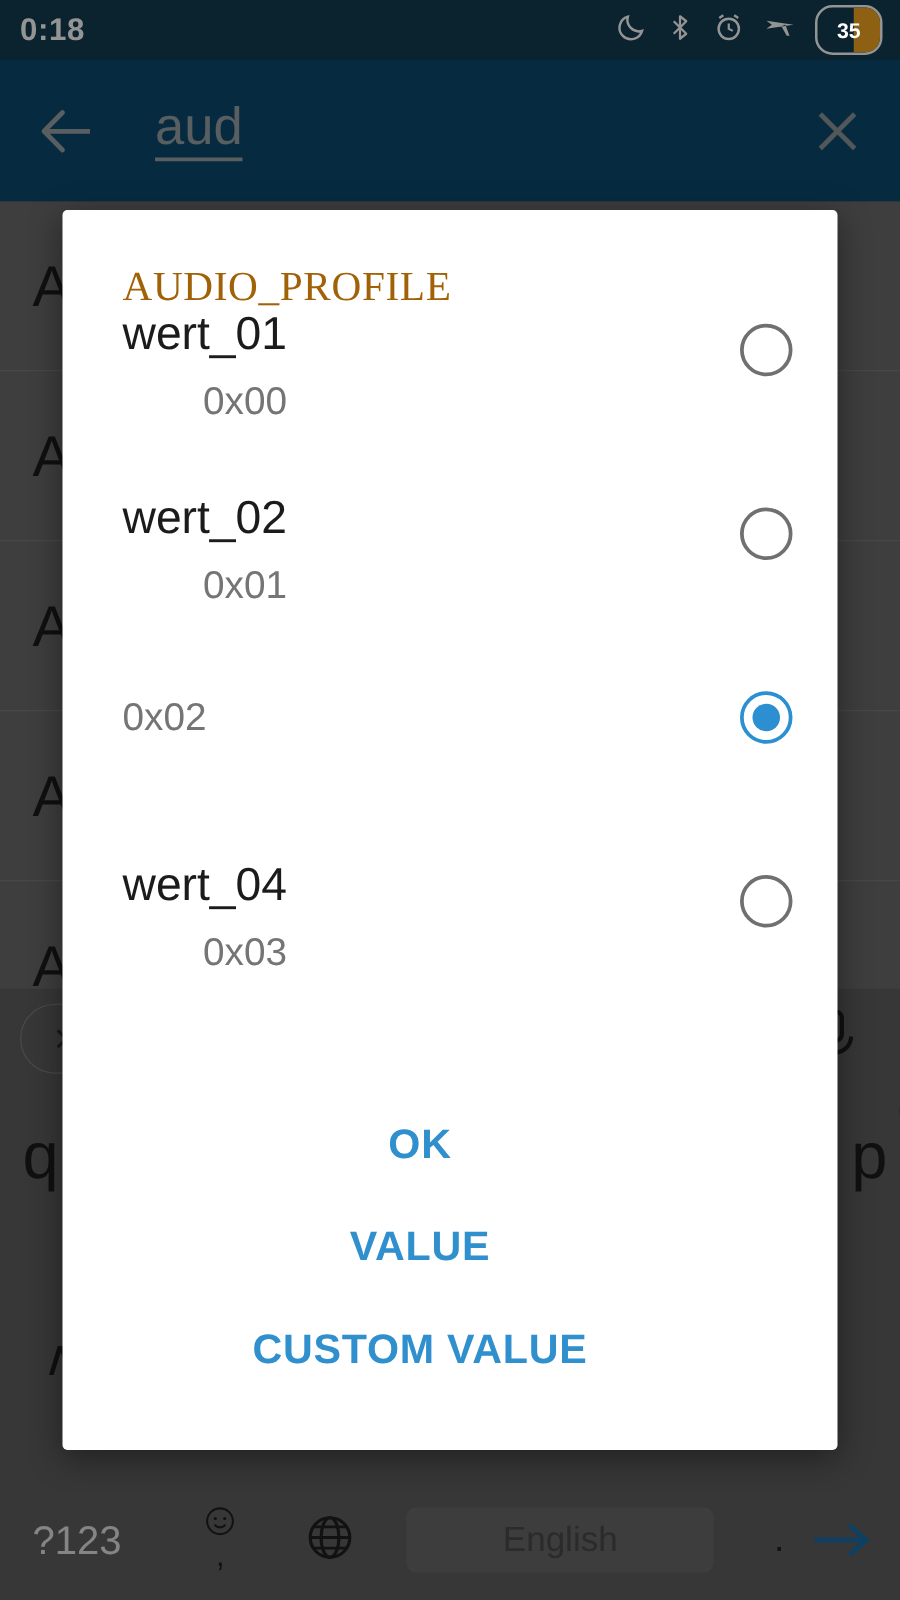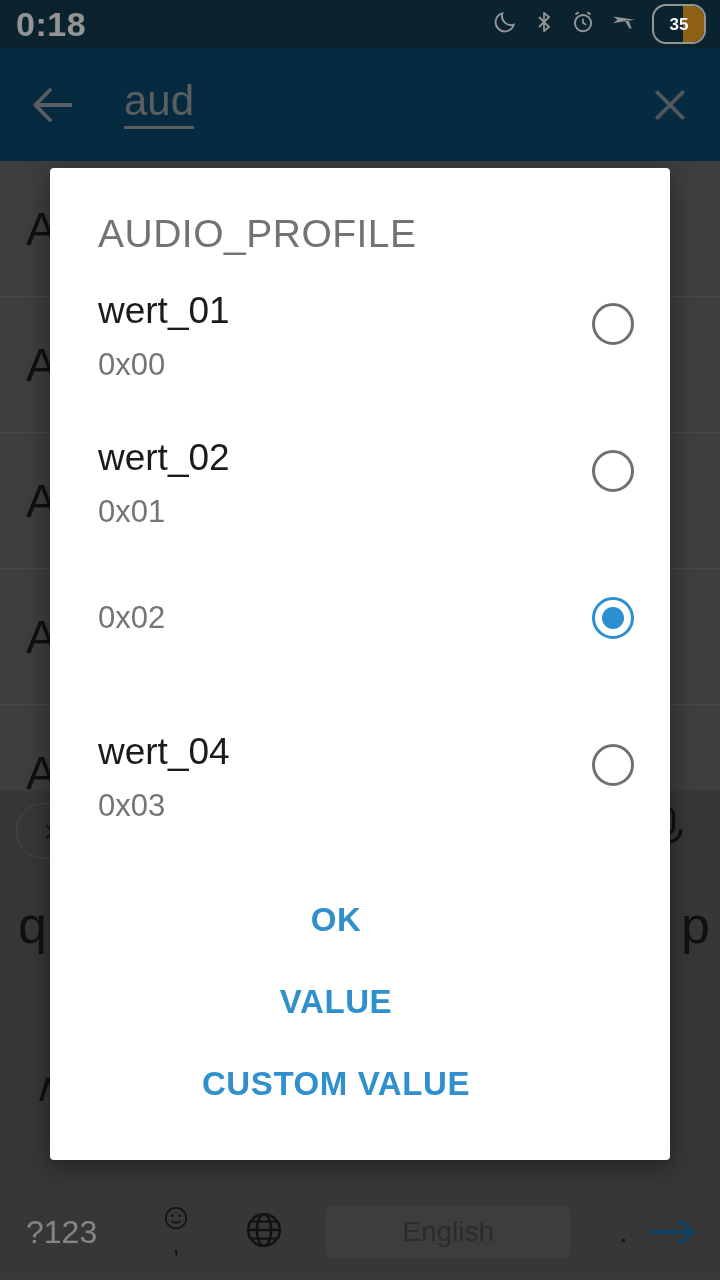--- a/index.html
+++ b/index.html
@@ -19,21 +19,21 @@
   
   #status-bar {
     position: absolute; top: 0; left: 0;
     width: 720px; height: 48px;
     background: #133c52;
     display: flex; align-items: center;
     padding: 0 14px 0 16px;
     color: #ffffff;
   }
   #status-clock {
-    font-size: 34px; font-weight: bold;
+    font-size: 25px; font-weight: bold;
     letter-spacing: 0.5px;
     color: #ffffff;
   }
   #status-icons {
     margin-left: auto;
     display: flex; align-items: center; gap: 14px;
   }
   .sicon { display: block; }
   #battery-badge {
     position: relative;
@@ -167,29 +167,30 @@
     position: absolute;
     left: 50px; top: 168px;
     width: 620px; height: 992px;
     background: #ffffff;
     border-radius: 4px;
     box-shadow: 0 6px 26px rgba(0,0,0,0.42);
     display: flex; flex-direction: column;
     overflow: hidden;
   }
   #dialog-title {
-    font-size: 39px;
-    color: #737373;
+    font-size: 33px;
+    color: #a16207;
     padding: 46px 0 0 48px;
     letter-spacing: 0.5px;
     line-height: 1;
+    font-family: Liberation Serif, serif;
   }
   #option-list {
-    margin-top: 38px;
     padding: 0 36px 0 48px;
+    text-align: right;
   }
   .option-row {
     display: flex; align-items: flex-start;
     justify-content: space-between;
     height: 147px;
   }
   .option-texts { display: flex; flex-direction: column; }
   .option-label {
     font-size: 37px;
     color: #1b1b1b;

